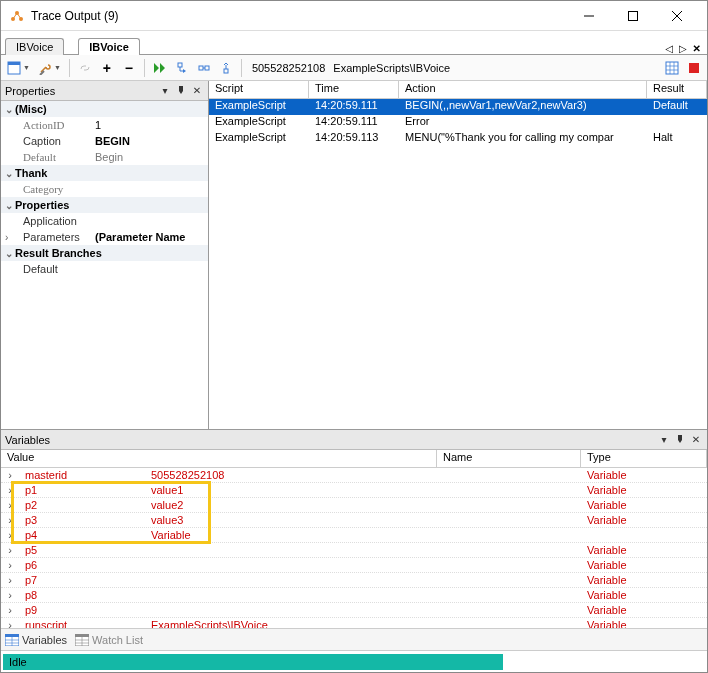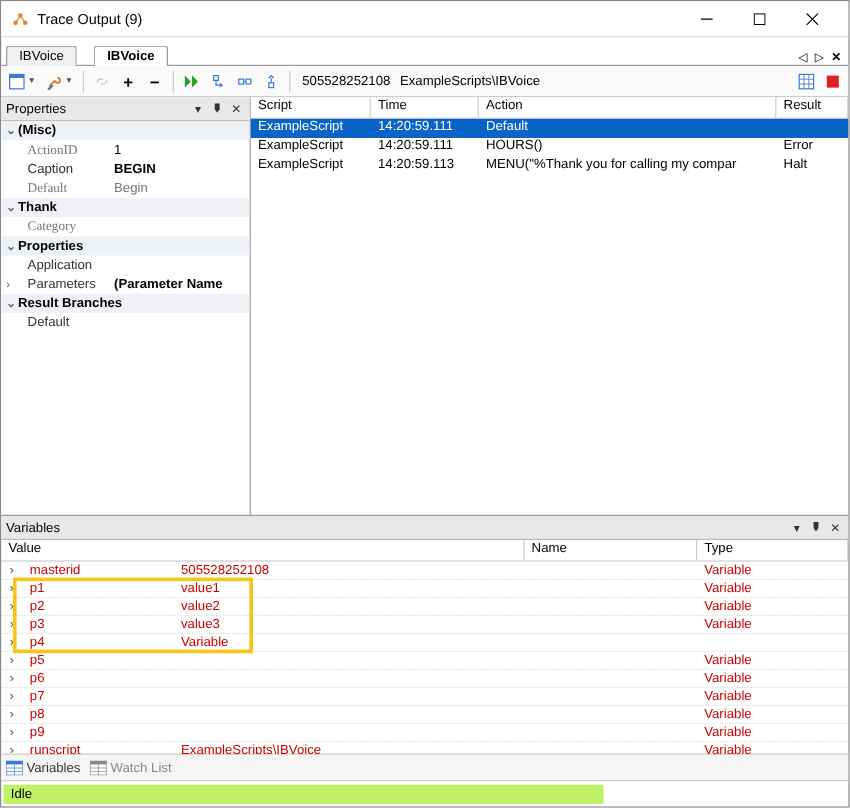--- a/index.html
+++ b/index.html
@@ -51,21 +51,21 @@
 .vrow .vcol { padding: 0 6px; white-space: nowrap; overflow: hidden; }
 .vrow .exp { width: 18px; display: flex; align-items: center; justify-content: center; color: #555; }
 .v-name { width: 126px; }
 .v-value { width: 436px; }
 .v-type { flex: 1; }
 .highlightbox { position: absolute; border: 3px solid #f5c518; pointer-events: none; }
 .btabs { height: 22px; display: flex; align-items: center; padding: 0 4px; gap: 8px; border-top: 1px solid #ccc; background: #f5f5f5; }
 .btab { display: flex; align-items: center; gap: 3px; font-size: 11px; color: #333; cursor:pointer; }
 .btab.inactive { color: #888; }
 .statusbar { height: 22px; border-top: 1px solid #ccc; display: flex; align-items: center; padding: 0 0; }
-.statusbar .stcell { padding: 2px 6px; font-size: 11px; background: #bef264; width: 500px; height:16px; display:flex; align-items:center; margin-left:2px; }
+.statusbar .stcell { padding: 2px 6px; font-size: 11px; background: #14b8a6; width: 500px; height:16px; display:flex; align-items:center; margin-left:2px; }
 svg { display: block; }
 </style>
 </head>
 <body>
 
 <div class="titlebar">
   <span class="appicon">
     <svg width="16" height="16" viewBox="0 0 16 16">
         <circle cx="8" cy="5" r="2" fill="#e88b2e"></circle>
         <circle cx="4" cy="11" r="2" fill="#e88b2e"></circle>
@@ -242,26 +242,26 @@
     <div class="tracehdr">
       <div class="col c-script">Script</div>
       <div class="col c-time">Time</div>
       <div class="col c-action">Action</div>
       <div class="col c-result">Result</div>
     </div>
     <div id="trace-body">
         <div class="tracerow sel">
           <div class="cell c-script">ExampleScript</div>
           <div class="cell c-time">14:20:59.111</div>
+          <div class="cell c-action">BEGIN(,,newVar1,newVar2,newVar3)</div>
           <div class="cell c-result">Default</div>
         </div>
         <div class="tracerow">
           <div class="cell c-script">ExampleScript</div>
           <div class="cell c-time">14:20:59.111</div>
-          <div class="cell c-action">HOURS()</div>
           <div class="cell c-result">Error</div>
         </div>
         <div class="tracerow">
           <div class="cell c-script">ExampleScript</div>
           <div class="cell c-time">14:20:59.113</div>
           <div class="cell c-action">MENU("%Thank you for calling my compar</div>
           <div class="cell c-result">Halt</div>
         </div>
       </div>
   </div>

